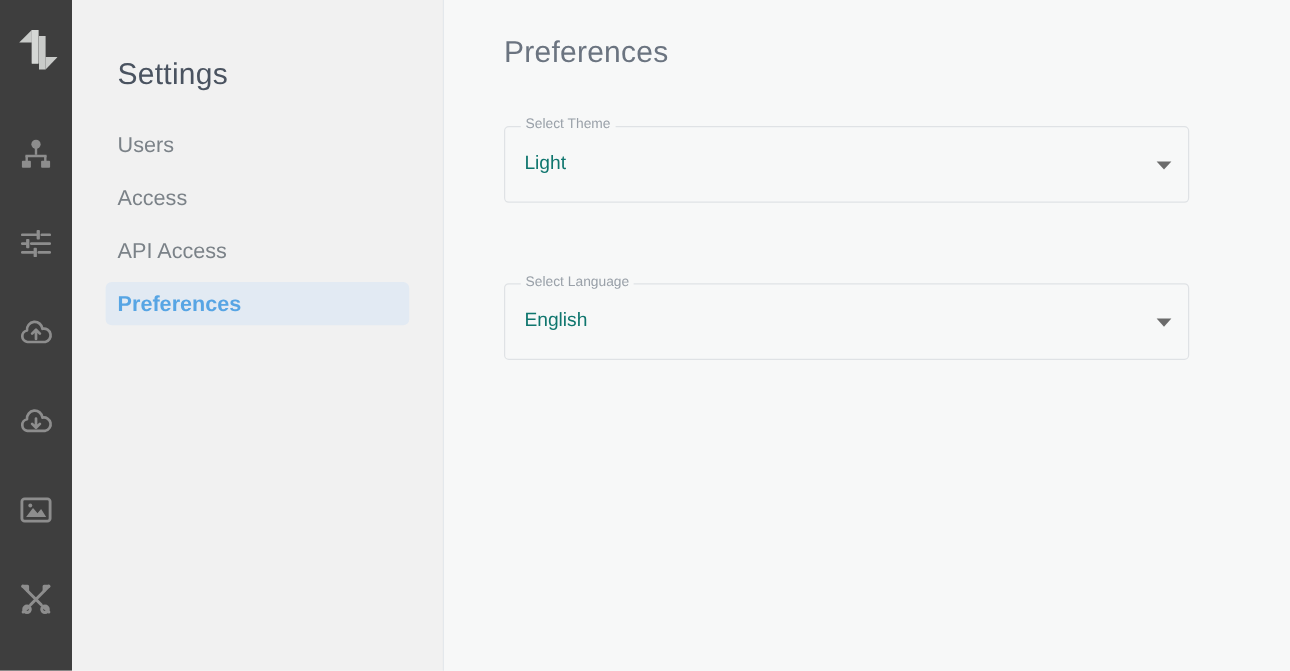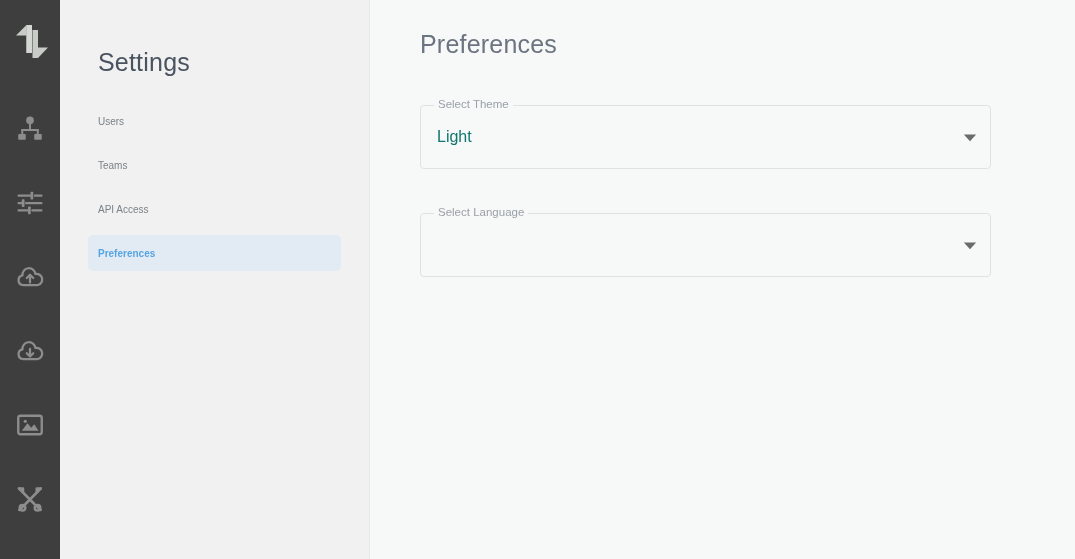--- a/index.html
+++ b/index.html
@@ -69,21 +69,21 @@
   .settings-nav {
     margin-top: 26px;
     padding: 0 12px;
   }
   .nav-item {
     height: 36px;
     display: flex;
     align-items: center;
     padding-left: 10px;
     border-radius: 5px;
-    font-size: 10px;
+    font-size: 18px;
     color: #7b8288;
     margin-bottom: 8px;
     cursor: pointer;
     user-select: none;
   }
   .nav-item.active {
     background: #e2eaf3;
     color: #57a5e4;
     font-weight: bold;
   }
@@ -101,21 +101,21 @@
     font-weight: 400;
     margin: 0 0 46px 0;
     letter-spacing: .2px;
   }
 
   
   .field {
     position: relative;
     width: 571px;
     height: 64px;
-    margin-bottom: 44px;
+    margin-bottom: 67px;
   }
   .field-outline {
     position: absolute;
     inset: 0;
     border: 1px solid #dfe2e5;
     border-radius: 4px;
     background: transparent;
     pointer-events: none;
   }
   .field-label {
@@ -243,21 +243,21 @@
   </div>
 
   <div class="settings-panel">
     <h1 class="settings-title">Settings</h1>
 
     <nav class="settings-nav">
       <div class="nav-item">
         <span>Users</span>
       </div>
       <div class="nav-item">
-        <span>Teams</span>
+        <span>Access</span>
       </div>
       <div class="nav-item">
         <span>API Access</span>
       </div>
       <div class="nav-item active">
         <span>Preferences</span>
       </div>
     </nav>
   </div>
 
@@ -273,20 +273,21 @@
           <svg width="14" height="14" viewBox="0 0 10 10">
               <path d="M0.6 3.2 L9.4 3.2 L5 8 Z" fill="#6b6b6b"></path>
             </svg>
         </span>
       </div>
     </div>
 
     <div class="field">
       <div class="field-outline"></div>
       <div class="field-label">Select Language</div>
+      <div class="field-value">English</div>
       <div class="field-arrow">
         <span>
           <svg width="14" height="14" viewBox="0 0 10 10">
               <path d="M0.6 3.2 L9.4 3.2 L5 8 Z" fill="#6b6b6b"></path>
             </svg>
         </span>
       </div>
     </div>
 
   </div>

